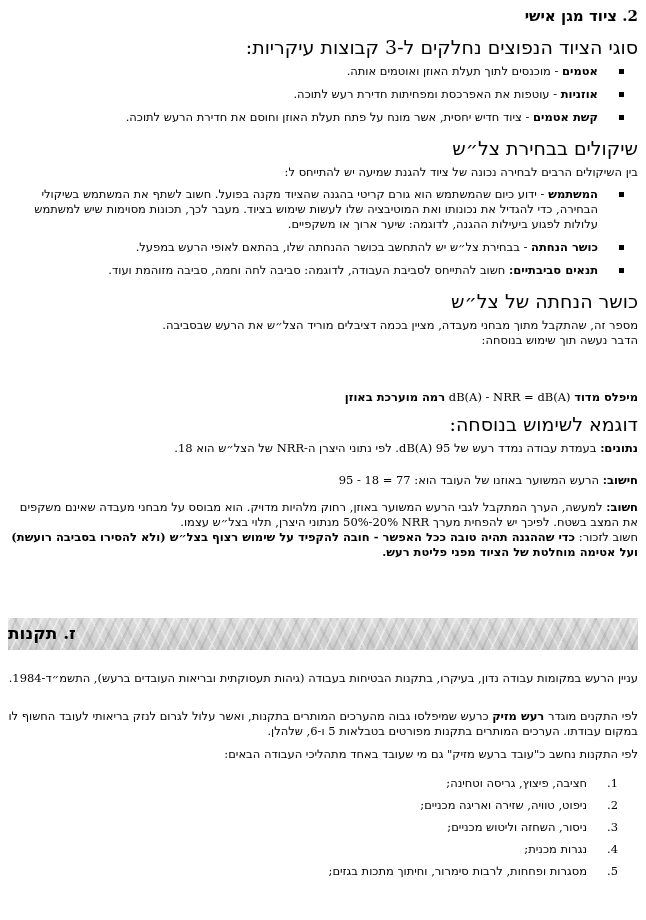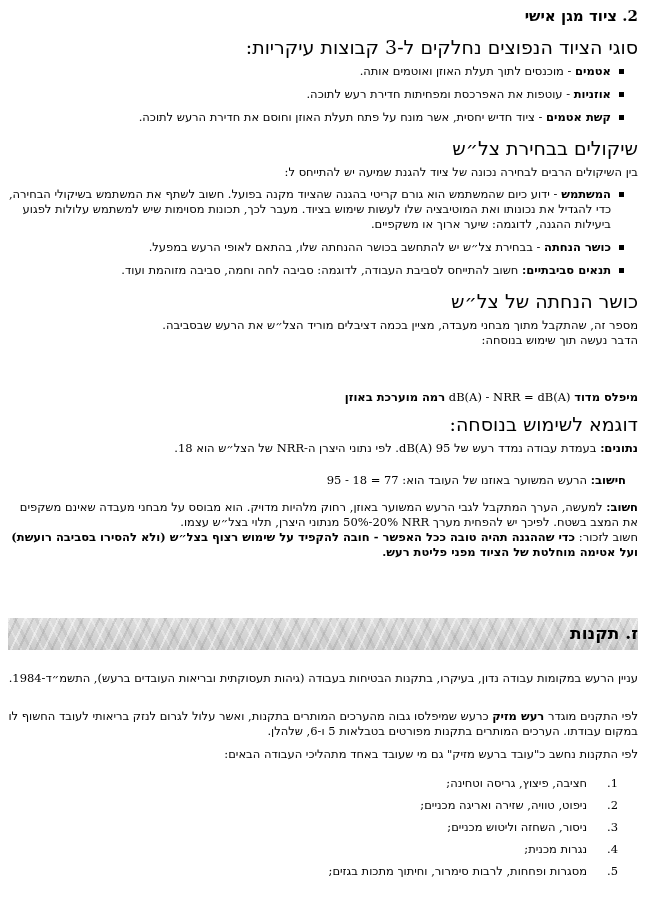--- a/index.html
+++ b/index.html
@@ -9,33 +9,33 @@
     font-family:"DejaVu Serif","DejaVu Sans",serif;
     font-size:11.5px;line-height:15px;
     direction:rtl;text-align:right;
     padding:6px 8px 0 8px;overflow:hidden;
   }
   .b{font-weight:bold}
   .doc-title{font-size:15px;line-height:16px;font-weight:bold;margin:2px 0 16px 0}
   .sec-h{font-size:19px;line-height:15px;font-weight:normal;margin:16px 0 9px 0}
   .para{margin:0 0 7px 0}
   .bullets{margin:0}
-  .bullet{display:flex;gap:8px;margin:0 14px 8px 0}
+  .bullet{display:flex;gap:21px;margin:0 14px 8px 0}
   .sq{width:5px;height:5px;background:#000;flex:0 0 auto;margin-top:5px}
   .bt{flex:1 1 auto}
   .att-line{margin:0}
   .formula{margin:42px 0 0 0;font-weight:normal}
   .ex-h{margin-top:12px}
   .given{margin:0 0 17px 0}
-  .calc{margin:0 12px 12px 0}
+  .calc{margin:0 0 12px 0}
   .important{margin:0}
   .remember{margin:0}
   .banner{
     margin:58px 0 21px 0;height:32px;line-height:31px;
-    text-align:right;font-size:17px;font-weight:bold;
+    text-align:left;font-size:17px;font-weight:bold;
     background-color:#d4d4d4;
     background-image:
       repeating-linear-gradient(115deg, rgba(255,255,255,0.45) 0 2px, rgba(255,255,255,0) 2px 7px, rgba(110,110,110,0.18) 7px 9px, rgba(255,255,255,0) 9px 15px),
       repeating-linear-gradient(62deg, rgba(150,150,150,0.20) 0 3px, rgba(255,255,255,0) 3px 11px, rgba(255,255,255,0.30) 11px 13px, rgba(255,255,255,0) 13px 19px),
       linear-gradient(#dedede,#cccccc);
   }
   .reg-intro{margin:0 0 23px 0}
   .harmful{margin:0 0 8px 0}
   .proc-intro{margin:0 0 14px 0}
   .olist{margin:0 20px 0 0}

